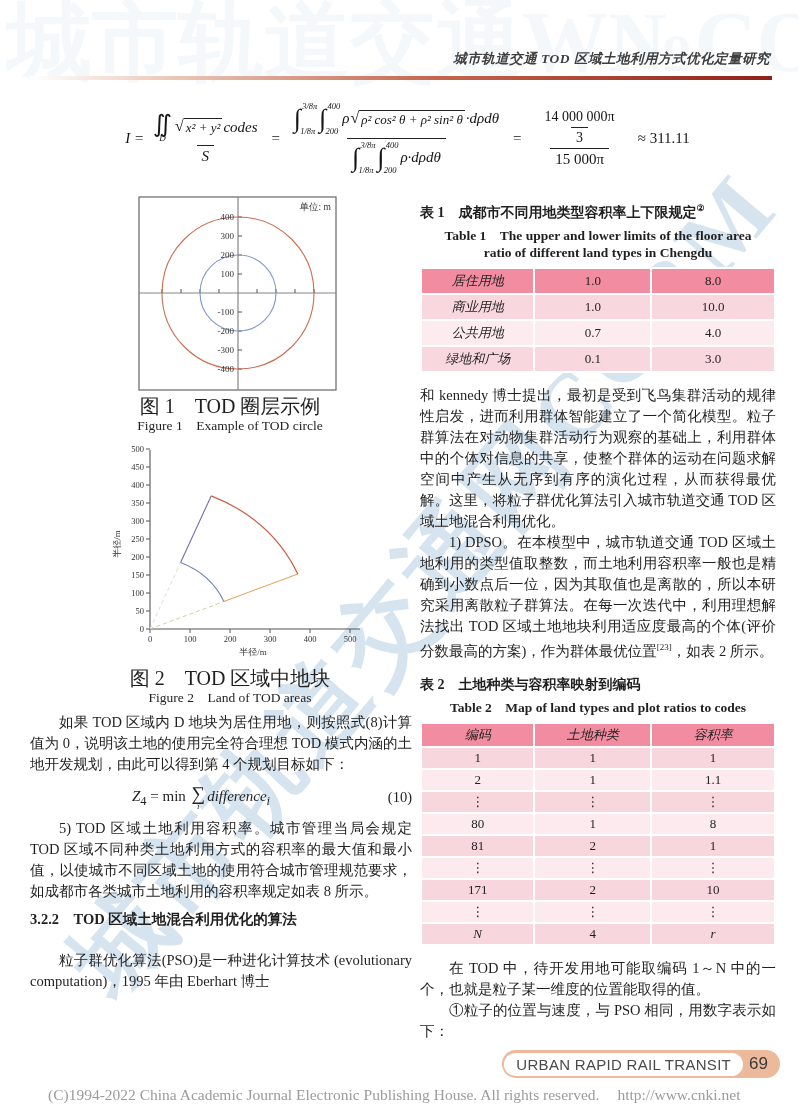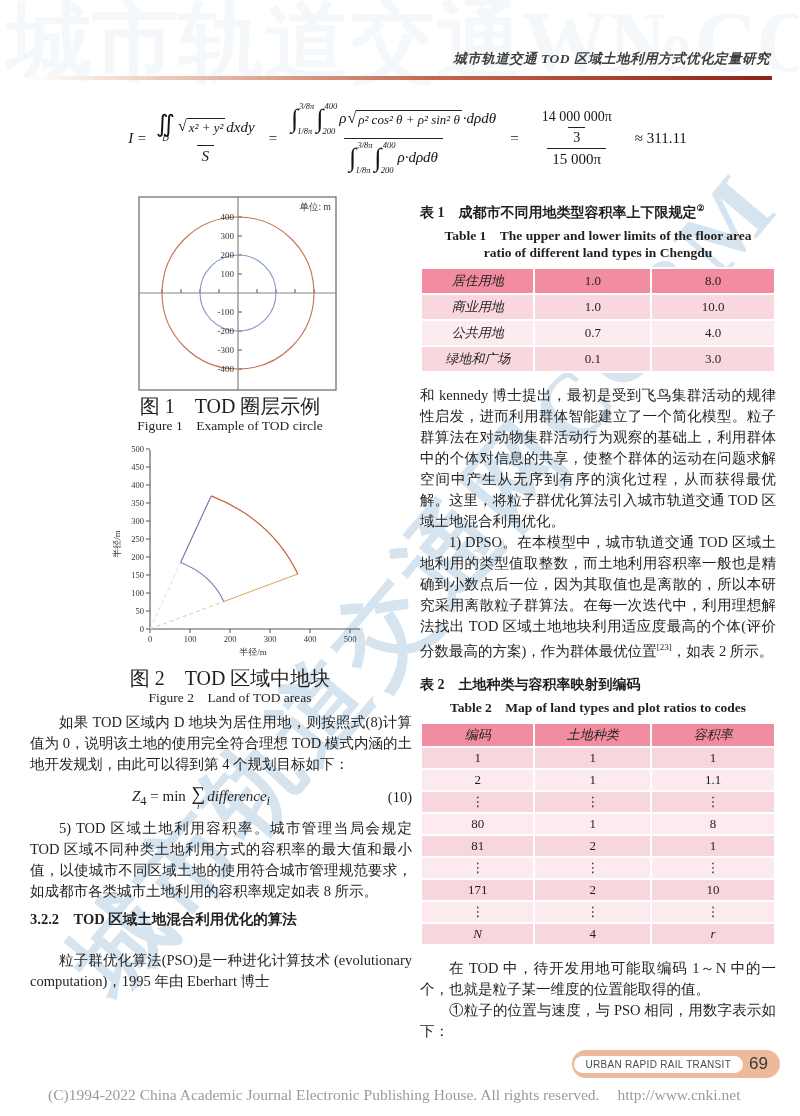--- a/index.html
+++ b/index.html
@@ -73,21 +73,21 @@
   #t1 td{height:20px;}
   #t2 th{background:#f18ca1;height:18px;font-style:italic;}
   #t2 td{height:15px;}
   #t2 tr:nth-child(odd) td{background:#fceaee;}
   #t2 tr:nth-child(even) td{background:#f8d6de;}
   .em{font-style:italic;}
   
   .badge{position:absolute;top:1050px;right:20px;display:inline-flex;align-items:center;
          background:#ecb99b;border-radius:16px;height:28px;}
   .badge .pill{background:#fff;border-radius:13px;margin:2px;padding:3px 12px;
-               font-family:"Liberation Sans",sans-serif;font-size:10px;color:#4a4a4a;letter-spacing:.3px;}
+               font-family:"Liberation Sans",sans-serif;font-size:15px;color:#4a4a4a;letter-spacing:.3px;}
   .badge .num{font-family:"Liberation Sans",sans-serif;font-size:17px;color:#3a3a3a;padding:0 12px 0 4px;}
   .copyright{position:absolute;top:1086px;left:48px;width:745px;font-size:15.5px;color:#9b9b9b;}
   .copyright .url{margin-left:18px;}
 </style>
 </head>
 <body>
 
 <div class="page">
 
   <div class="wm-top">城市轨道交通W№COM</div>
@@ -103,21 +103,21 @@
       <span class="fr">
         <span class="num">
           <span class="opiint">
             <span class="sym">∬</span>
             <span class="under">D</span>
           </span>
           <span class="sqrt">
             <span class="sym">√</span>
               <span class="bod">x² + y²</span>
           </span>
-          <span class="it">dxdy</span>
+          <span class="it">codes</span>
         </span>
         <span class="den it">S</span>
       </span>
       <span class="eqsign">=</span>
       <span class="fr">
         <span class="num">
           <span class="intw">
             <span class="sym">∫</span>
             <span class="lims">
                 <span class="t">3/8π</span>

